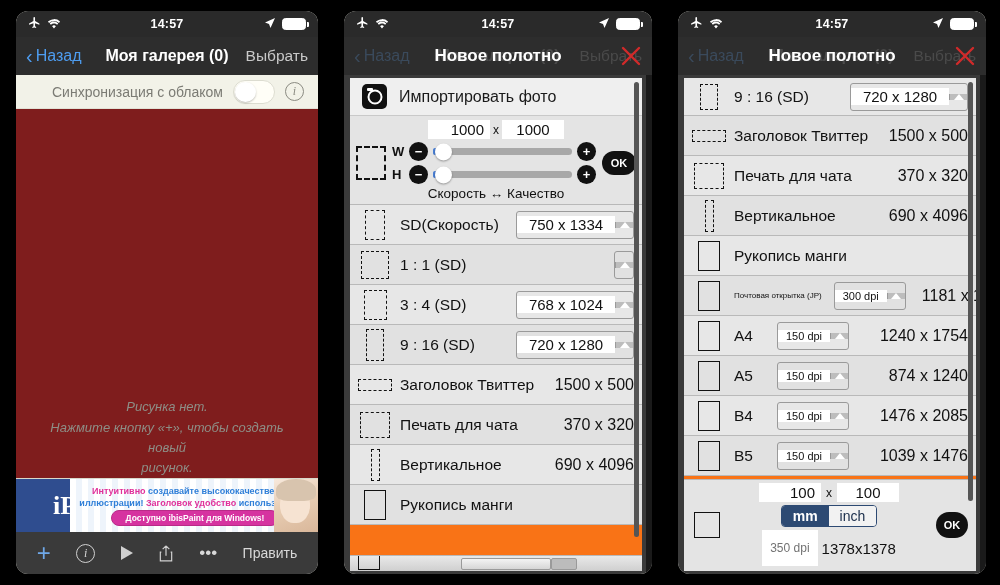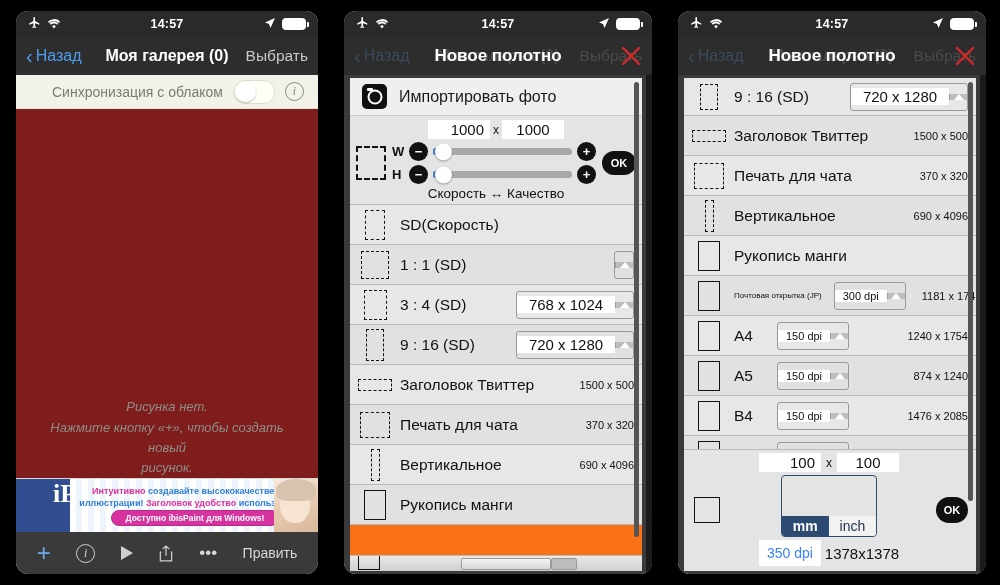--- a/index.html
+++ b/index.html
@@ -142,21 +142,21 @@
     font-size: 13px; line-height: 1.55;
   }
 
   
   .ad-banner {
     flex: 0 0 54px; display: flex; background: #fff;
     border-top: 1px solid #d8d8cc; position: relative; overflow: hidden;
   }
   .ad-logo {
     width: 54px; flex: 0 0 54px; background: #2f4d8f;
-    display: flex; align-items: flex-start; justify-content: center;
+    display: flex; align-items: center; justify-content: center;
     position: relative;
     padding-left: 45px;
   }
   .ad-logo .i {
     color: #fff; font-size: 26px; font-weight: bold;
     font-family: "Liberation Serif", serif; margin-right: 2px;
   }
   .ad-wheel {
     width: 24px; height: 24px; border-radius: 50%;
     background: conic-gradient(#e94b3c 0 14%, #f6a623 14% 28%, #f7e02e 28% 42%,
@@ -307,21 +307,21 @@
     display: flex; align-items: center; gap: 8px;
     padding: 0 8px; height: 40px;
     border-bottom: 1px solid #b9b9b9;
     background: #e7e7e7;
   }
   .row.alt { background: #e1e1e1; }
   .row-icon { flex: 0 0 34px; display: flex; align-items: center; justify-content: center; }
   .row-label { font-size: 15.5px; color: #111; white-space: nowrap; }
   .row-label.tiny { font-size: 8px; }
   .row-spacer { flex: 1 1 auto; }
-  .row-value { font-size: 11px; color: #111; white-space: nowrap; }
+  .row-value { font-size: 16px; color: #111; white-space: nowrap; }
   .stepper {
     display: flex; align-items: center; height: 28px;
     border: 1px solid #9a9a9a; border-radius: 3px; overflow: hidden; flex: 0 0 auto;
   }
   .stepper .val {
     background: #fff; display: flex; align-items: center; justify-content: center;
     font-size: 15px; color: #111; padding: 0 8px; min-width: 98px;
   }
   .stepper .val.dpi { font-size: 11px; min-width: 52px; }
   .stepper .arrow {
@@ -343,24 +343,24 @@
     flex: 0 0 auto; background: #e4e4e4; border-top: 1px solid #b9b9b9;
     padding: 3px 8px 5px 8px;
     display: flex; align-items: center; gap: 8px;
   }
   .cr-left { flex: 0 0 30px; display: flex; align-items: center; justify-content: center; }
   .cr-right { flex: 1 1 auto; display: flex; flex-direction: column; align-items: center; gap: 3px; }
   .cr-line { display: flex; align-items: center; gap: 4px; }
   .seg {
     display: flex; border: 1px solid #2d4a73; border-radius: 4px; overflow: hidden;
   }
-  .seg div { font-size: 14px; padding: 2px 11px; margin-top: 40px; }
+  .seg div { font-size: 14px; padding: 2px 11px; }
   .seg .on { background: #2d4a73; color: #fff; font-weight: bold; }
   .seg .off { background: #f2f2f2; color: #1a2d4a; }
-  .dpi-box { background: #fff; font-size: 14px; padding: 5px 8px; color: #3b82f6; }
+  .dpi-box { background: #fff; font-size: 12px; padding: 11px 8px; color: #737373; }
   .res-text { font-size: 15px; color: #111; }
   .ok-round {
     width: 32px; height: 26px; border-radius: 14px; background: #111; color: #fff;
     font-size: 11px; font-weight: bold;
     display: flex; align-items: center; justify-content: center; flex: 0 0 32px;
   }
 
   
   .partial-strip {
     flex: 0 0 16px; background: linear-gradient(#e9e9e9, #cfcfcf);
@@ -560,20 +560,26 @@
             </div>
 
             <div class="list">
 
               <div class="row">
                 <div class="row-icon">
                   <div class="g d" style="width:20px;height:30px;"></div>
                 </div>
                 <div class="row-label">SD(Скорость)</div>
                 <div class="row-spacer"></div>
+                <div class="stepper">
+                  <div class="val">750 x 1334</div>
+                  <div class="arrow">
+                      <span class="tri-up"></span>
+                    </div>
+                </div>
               </div>
 
               <div class="row alt">
                 <div class="row-icon">
                   <div class="g d" style="width:28px;height:28px;"></div>
                 </div>
                 <div class="row-label">1 : 1 (SD)</div>
                 <div class="row-spacer"></div>
                 <div class="stepper">
                   <div class="arrow">

